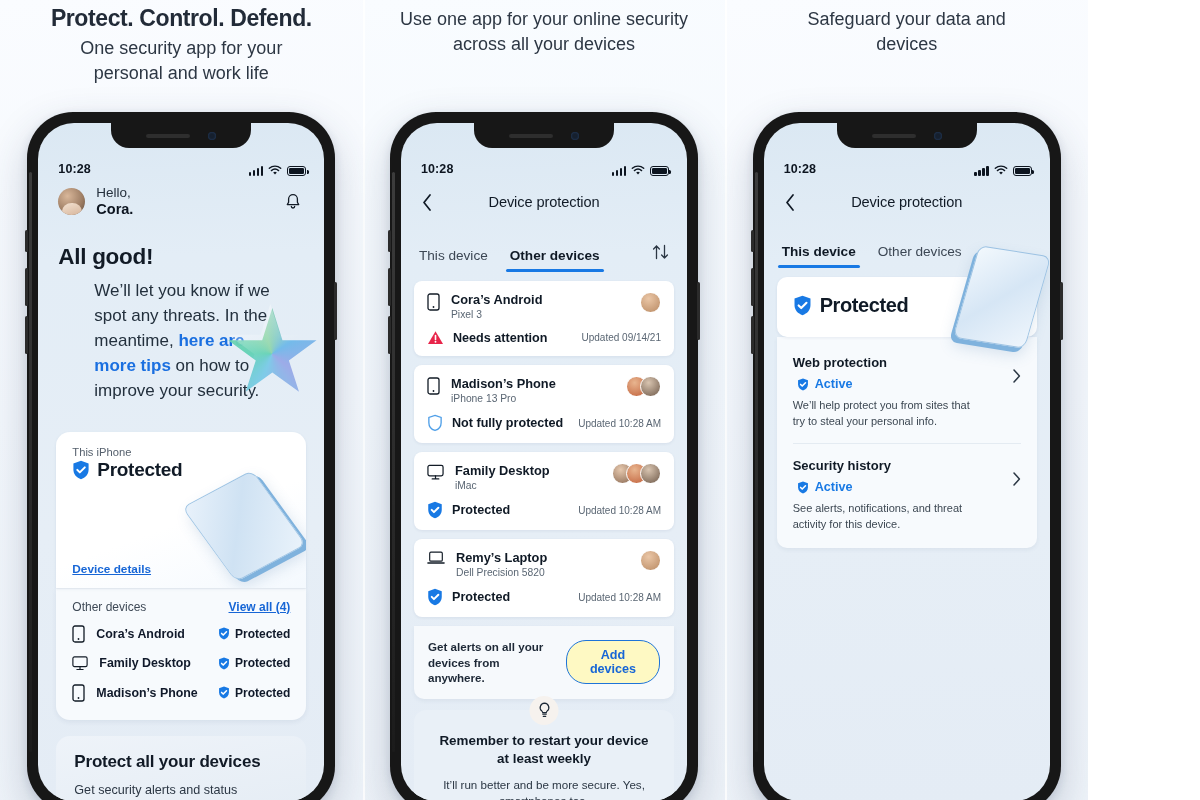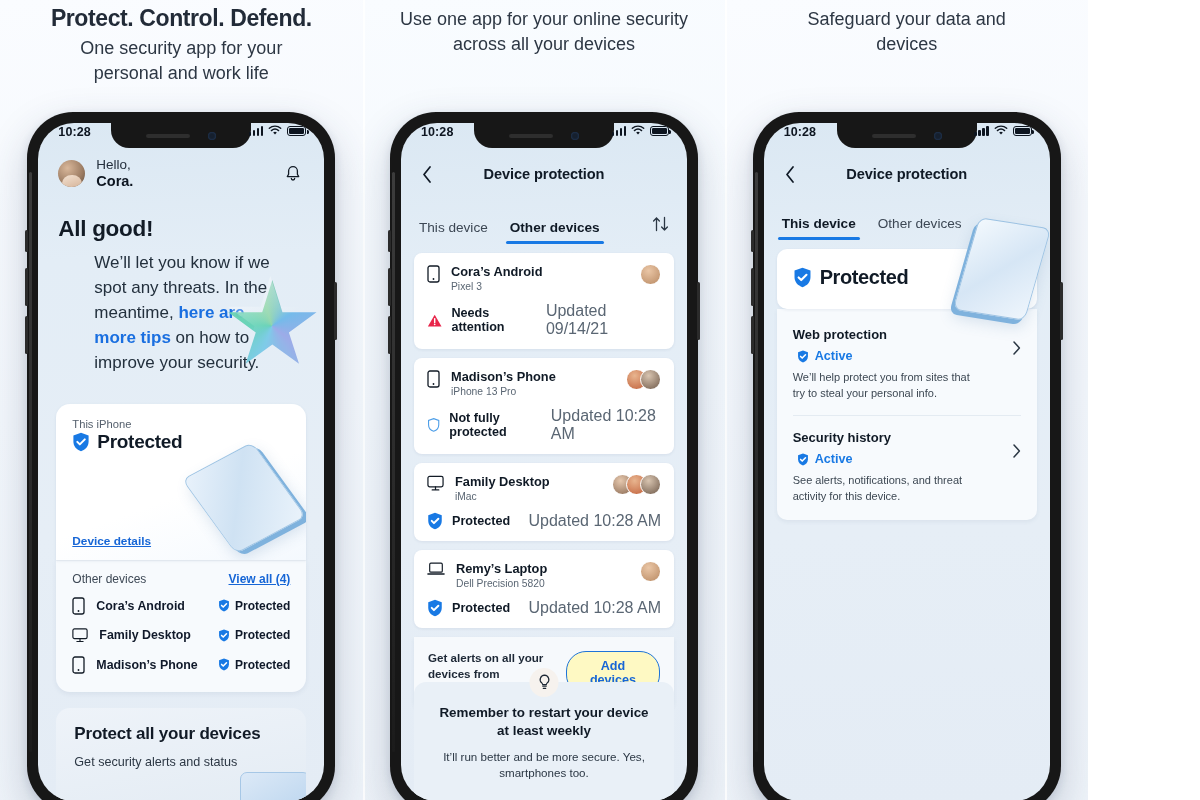--- a/index.html
+++ b/index.html
@@ -92,23 +92,24 @@
     border-radius: 0 0 18px 18px;
     z-index: 8;
     display: flex; align-items: center; justify-content: center; gap: 18px;
   }
   .speaker { width: 44px; height: 4px; background: #2e2e2e; border-radius: 3px; }
   .camera { width: 8px; height: 8px; border-radius: 50%; background: #16202e; box-shadow: inset 0 0 2px #2b4a7a; }
 
   
   .statusbar {
     position: relative; z-index: 9;
-    height: 25px; display: flex; align-items: flex-start;
+    height: 25px; display: flex; align-items: flex-end;
     justify-content: space-between;
     padding: 2px 18px 0 20px;
+    margin-top: 28px;
   }
   .sb-time { font-size: 12.5px; font-weight: 700; color: #0d1520; letter-spacing: .1px; }
   .sb-icons { display: flex; align-items: center; gap: 5px; }
   .bars { display: flex; align-items: flex-end; gap: 1.5px; height: 10px; }
   .bars i { display:block; width: 2.5px; background: #0d1520; border-radius: 1px; }
   .bars i:nth-child(1){ height: 4px; }
   .bars i:nth-child(2){ height: 6px; }
   .bars i:nth-child(3){ height: 8px; }
   .bars i:nth-child(4){ height: 10px; }
   .battery {
@@ -233,21 +234,21 @@
     border: 1.4px solid #a6c7e6;
   }
 
   
   .navbar {
     display:flex; align-items:center; padding: 16px 18px 0 16px; position: relative;
   }
   .back-chev { width: 20px; height: 20px; display:flex; align-items:center; justify-content:center; }
   .nav-title {
     position:absolute; left:0; right:0; text-align:center;
-    font-size: 14.6px; font-weight: 700; color: #101a26; letter-spacing: -.1px;
+    font-size: 14.6px; font-weight: 400; color: #101a26; letter-spacing: -.1px;
     pointer-events: none;
   }
   .tabs {
     display: flex; align-items: flex-end; gap: 22px;
     padding: 32px 18px 0 18px; position: relative;
   }
   .tab { font-size: 13.6px; color: #3c4754; padding-bottom: 9px; position: relative; }
   .tab.active { color: #0f1925; font-weight: 700; }
   .tab.active::after {
     content:""; position:absolute; left:-4px; right:-4px; bottom: 0; height: 3px;
@@ -266,21 +267,21 @@
   .lc-model { font-size: 10.3px; color: #5a6673; margin-top: 2px; }
   .lc-avs { margin-left:auto; display:flex; }
   .lc-avs .av { width: 21px; height: 21px; border-radius: 50%; border: 1.6px solid #fff; margin-left: -7px; overflow:hidden; position:relative;}
   .lc-avs .av:first-child { margin-left: 0; }
   .av.a1 { background: radial-gradient(circle at 40% 30%, #eac6a6, #b98a63); }
   .av.a2 { background: radial-gradient(circle at 40% 30%, #e8b58f, #c1603a); }
   .av.a3 { background: radial-gradient(circle at 40% 30%, #d8c4b0, #6f5a4a); }
   .av.a4 { background: radial-gradient(circle at 40% 30%, #e6c8ae, #8a6a53); }
   .lc-bot { display:flex; align-items:center; gap: 9px; margin-top: 10px; }
   .lc-status { font-size: 12.6px; font-weight: 700; color: #0f1925; }
-  .lc-upd { margin-left: auto; font-size: 16px; color: #5a6673; }
+  .lc-upd { margin-left: auto; font-size: 10px; color: #5a6673; }
 
   .add-card {
     background: #f6f9fc; margin: 9px 13px 0 13px;
     border-radius: 0 0 10px 10px;
     padding: 13px 14px; display:flex; align-items:center; gap: 10px;
     box-shadow: 0 2px 4px rgba(50,80,120,.07);
   }
   .add-card p { font-size: 11.6px; color: #1d2836; line-height: 1.35; font-weight: 600; max-width: 128px; }
   .add-btn {
     margin-left:auto;

